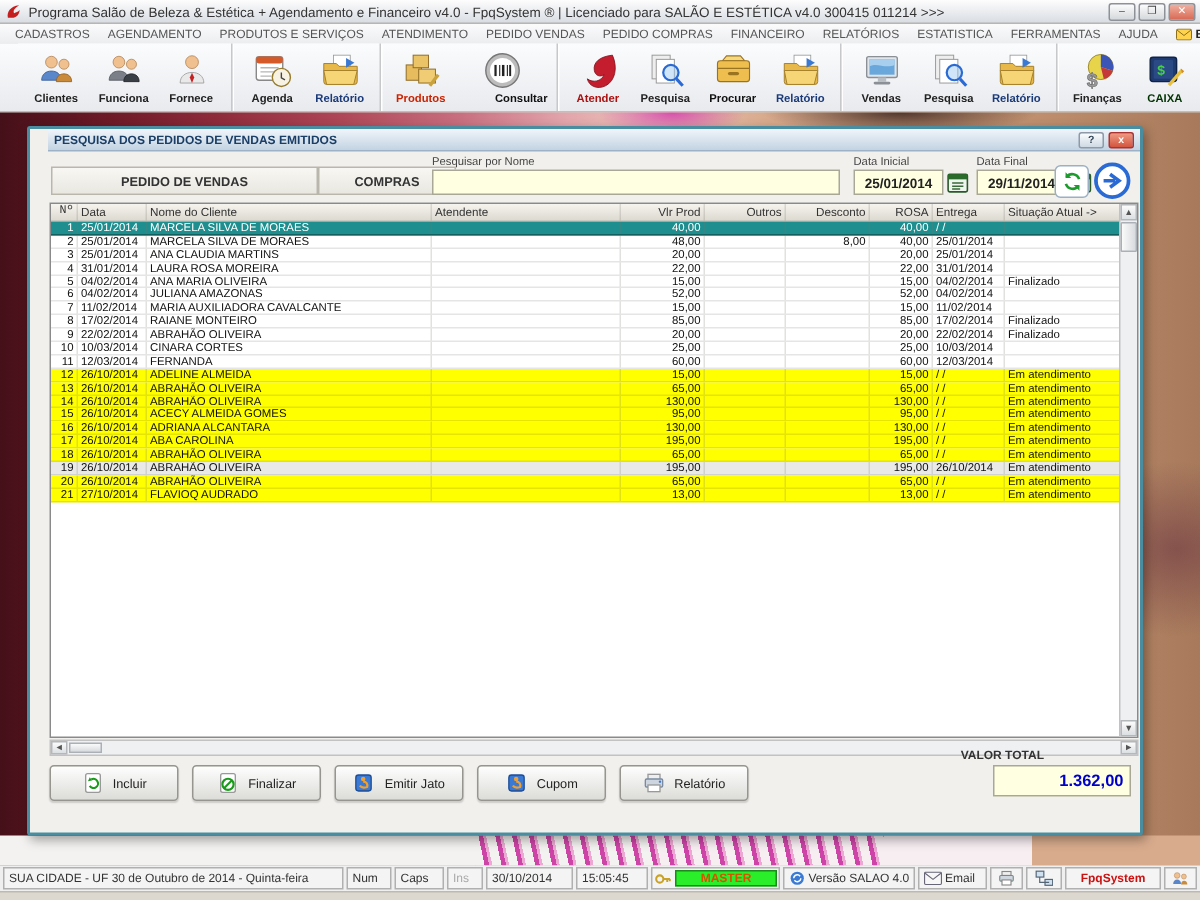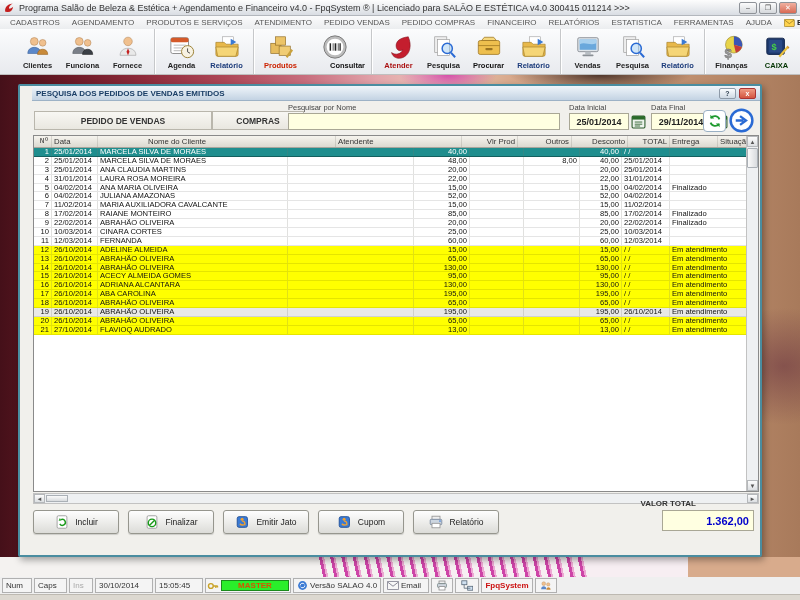--- a/index.html
+++ b/index.html
@@ -411,26 +411,26 @@
               <path d="M7 13h8M11.5 8.5l6.2 4.5-6.2 4.5" stroke="#2a6ad4" stroke-width="2.4" fill="none"></path>
             </svg>
           </span>
       </div>
 
       <div class="grid">
         <div class="g-body" id="grid-body">
             <div class="g-row g-header">
               <span class="g-cell a-r" style="width: 18px; font-family: Liberation Mono, monospace;">Nº</span>
               <span class="g-cell a-l" style="width: 46px;">Data</span>
-              <span class="g-cell a-l" style="width: 190px; margin-left: 48px;">Nome do Cliente</span>
+              <span class="g-cell a-l" style="width: 190px;">Nome do Cliente</span>
               <span class="g-cell a-l" style="width: 126px;">Atendente</span>
               <span class="g-cell a-r" style="width: 56px;">Vlr Prod</span>
               <span class="g-cell a-r" style="width: 54px;">Outros</span>
               <span class="g-cell a-r" style="width: 56px;">Desconto</span>
-              <span class="g-cell a-r" style="width: 42px;">TOTAL</span>
+              <span class="g-cell a-r" style="width: 42px;">ROSA</span>
               <span class="g-cell a-l" style="width: 48px;">Entrega</span>
               <span class="g-cell a-l flex">Situação Atual -&gt;</span>
             </div>
             <div class="g-row selected">
               <span class="g-cell a-r" style="width: 18px;">1</span>
               <span class="g-cell a-l" style="width: 46px;">25/01/2014</span>
               <span class="g-cell a-l" style="width: 190px;">MARCELA SILVA DE MORAES</span>
               <span class="g-cell a-l" style="width: 126px;"></span>
               <span class="g-cell a-r" style="width: 56px;">40,00</span>
               <span class="g-cell a-r" style="width: 54px;"></span>
@@ -744,20 +744,21 @@
             </span>
             <span>Relatório</span>
           </div>
         </div>
       <div class="total-lbl">VALOR TOTAL</div>
       <div class="total-field">1.362,00</div>
     </div>
   </div>
 
   <div class="statusbar">
+    <span class="seg loc">SUA CIDADE - UF 30 de Outubro de 2014 - Quinta-feira</span>
     <span class="seg" style="width:30px;">Num</span>
     <span class="seg" style="width:33px;">Caps</span>
     <span class="seg dim" style="width:24px;">Ins</span>
     <span class="seg" style="width:58px;">30/10/2014</span>
     <span class="seg" style="width:48px;">15:05:45</span>
     <span class="seg" style="width:86px;padding:0 1px;">
       <span class="icon" style="width:12px;height:12px;">
           <svg viewBox="0 0 14 14">
             <circle cx="4.5" cy="7" r="2.8" fill="none" stroke="#c9a227" stroke-width="1.6"></circle>
             <path d="M7.3 7h5.2M10.3 7v2.4M12.3 7v1.8" stroke="#c9a227" stroke-width="1.5"></path>
@@ -794,21 +795,21 @@
     </span>
     <span class="seg" style="width:24px;justify-content:center;">
       <span class="icon" style="width:13px;height:11px;margin:0;">
           <svg viewBox="0 0 16 14">
             <rect x="1" y="1" width="6.5" height="5" fill="#cfe0f0" stroke="#567"></rect>
             <rect x="8.5" y="8" width="6.5" height="5" fill="#cfe0f0" stroke="#567"></rect>
             <path d="M4 6v4.5h8" stroke="#567" fill="none"></path>
           </svg>
         </span>
     </span>
-    <span class="seg brand" style="width:52px;justify-content:center;">FpqSystem</span>
+    <span class="seg brand" style="width:64px;justify-content:center;">FpqSystem</span>
     <span class="seg" style="width:22px;justify-content:center;">
       <span class="icon" style="width:12px;height:11px;margin:0;">
           <svg viewBox="0 0 16 14">
             <circle cx="5" cy="4.5" r="2.5" fill="#f0c08e" stroke="#b5885a" stroke-width=".5"></circle>
             <path d="M1.5 12c0-2.6 1.6-4 3.5-4s3.5 1.4 3.5 4z" fill="#5a87c9"></path>
             <circle cx="11" cy="5.5" r="2.2" fill="#f0c08e" stroke="#b5885a" stroke-width=".5"></circle>
             <path d="M8.5 12.6c0-2.2 1.2-3.4 2.8-3.4s2.8 1.2 2.8 3.4z" fill="#c98a3a"></path>
           </svg>
         </span>
     </span>

